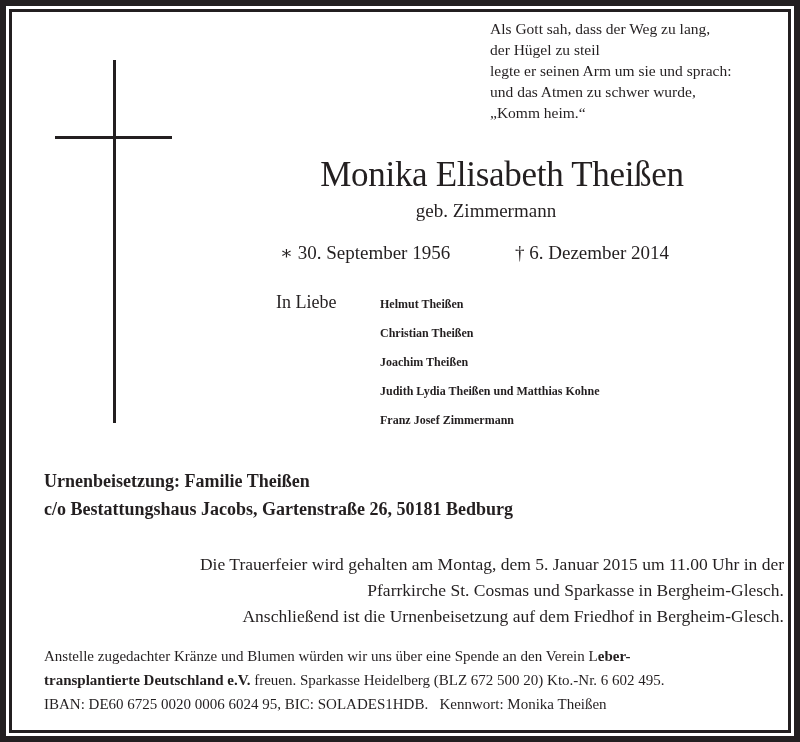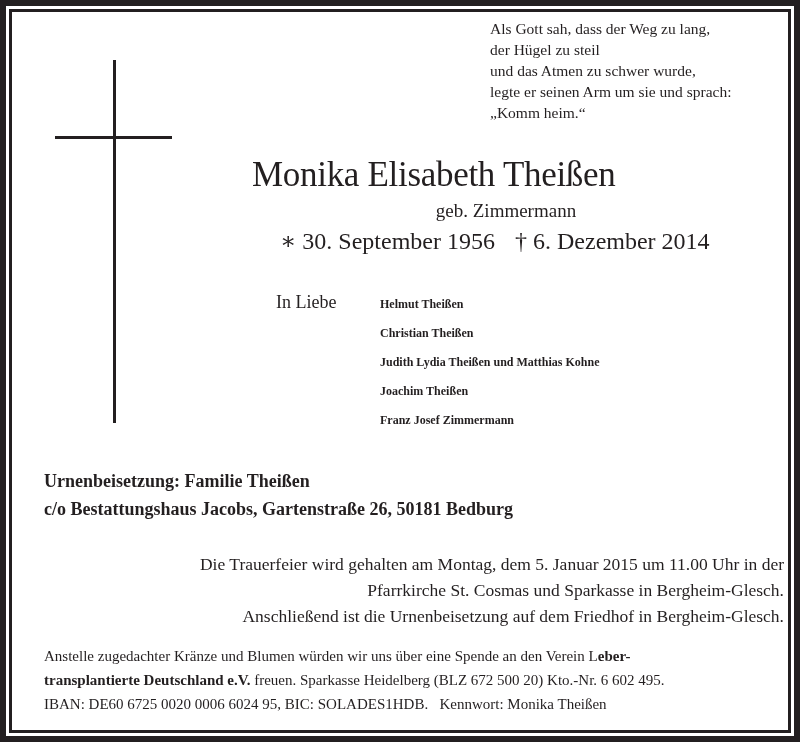--- a/index.html
+++ b/index.html
@@ -50,37 +50,38 @@
     .cross-h {
       position: absolute;
       left: 43px; top: 136px;
       width: 117px; height: 3px;
       background: #231f20;
     }
     .name {
       position: absolute;
       left: 240px; width: 500px;
       top: 153px;
+      text-align: center;
       font-size: 35px;
       line-height: 44px;
       letter-spacing: -0.3px;
       white-space: nowrap;
     }
     .birthname {
       position: absolute;
-      left: 244px; width: 500px;
+      left: 224px; width: 500px;
       top: 199px;
       text-align: center;
       font-size: 19px;
       line-height: 24px;
     }
     .dates {
       position: absolute;
-      top: 229px;
-      font-size: 24px;
+      top: 241px;
+      font-size: 19px;
       line-height: 24px;
       white-space: nowrap;
     }
     .date-born { left: 268px; }
     .date-died { left: 503px; }
     .mourners-label {
       position: absolute;
       left: 264px; top: 290px;
       font-size: 18px;
       line-height: 24px;
@@ -123,22 +124,22 @@
 </head>
 <body>
 
 <div class="frame-outer">
   <div class="frame-inner">
     <div class="page">
 
       <div class="poem">
         <div>Als Gott sah, dass der Weg zu lang,</div>
         <div>der Hügel zu steil</div>
+        <div>legte er seinen Arm um sie und sprach:</div>
         <div>und das Atmen zu schwer wurde,</div>
-        <div>legte er seinen Arm um sie und sprach:</div>
         <div>„Komm heim.“</div>
       </div>
 
       <div>
         <div class="cross-v"></div>
         <div class="cross-h"></div>
       </div>
 
       <div class="name">Monika Elisabeth Theißen</div>
       <div class="birthname">geb. Zimmermann</div>
@@ -149,22 +150,22 @@
       </div>
       <div class="dates date-died">
         <span>†</span>
         <span>6. Dezember 2014</span>
       </div>
 
       <div class="mourners-label">In Liebe</div>
       <div class="mourners">
         <div>Helmut Theißen</div>
         <div>Christian Theißen</div>
+        <div>Joachim Theißen</div>
         <div>Judith Lydia Theißen und Matthias Kohne</div>
-        <div>Joachim Theißen</div>
         <div>Franz Josef Zimmermann</div>
       </div>
 
       <div class="address">
         <div>Urnenbeisetzung: Familie Theißen</div>
         <div>c/o Bestattungshaus Jacobs, Gartenstraße 26, 50181 Bedburg</div>
       </div>
 
       <div class="service">
         <div>Die Trauerfeier wird gehalten am Montag, dem 5. Januar 2015 um 11.00 Uhr in der</div>

